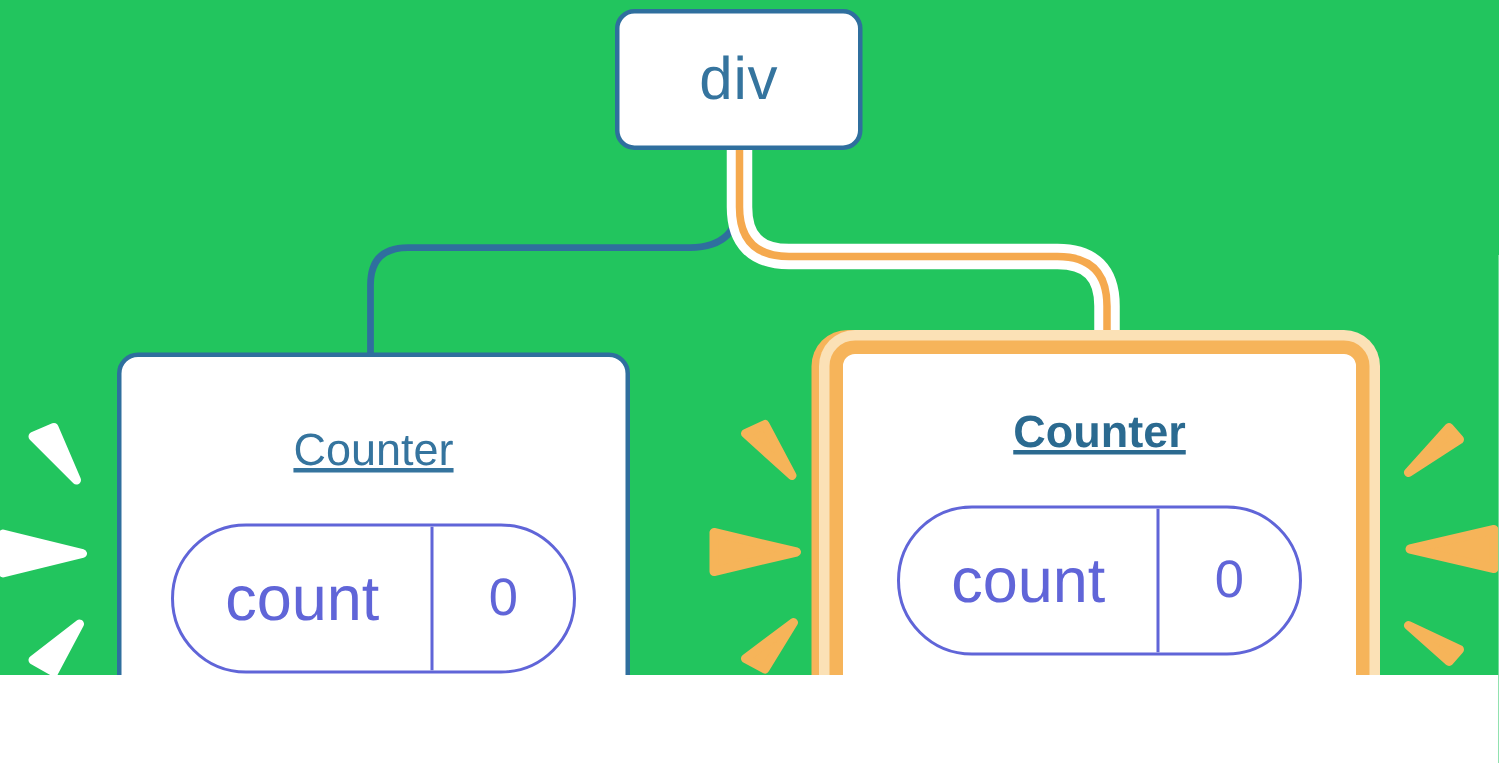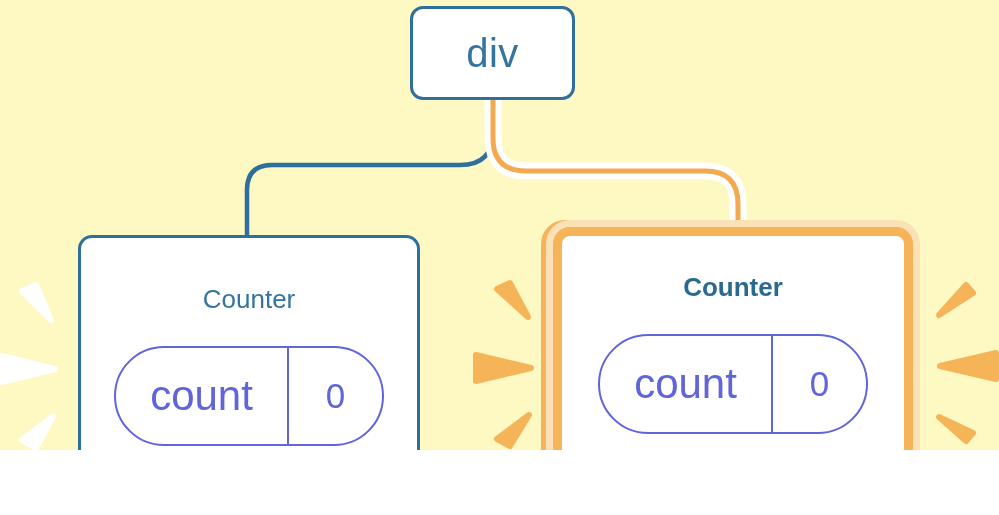--- a/index.html
+++ b/index.html
@@ -1,18 +1,18 @@
 <!DOCTYPE html>
 <html><head>
 <meta charset="utf-8">
 <style>
   html,body { margin:0; padding:0; }
   .stage {
     position:relative; width:999px; height:450px;
-    background:#fef9c3; overflow:hidden;
+    background:#22c55e; overflow:hidden;
     font-family:"Liberation Sans", sans-serif;
     text-align:right;
   }
   .layer { position:absolute; left:0; top:0; z-index:1; }
 
   
   .root-node {
     position:absolute; z-index:2;
     left:410px; top:6px; width:165px; height:94px;
     background:#FFFFFF; border:3px solid #2F6F9E; border-radius:13px;
@@ -24,21 +24,21 @@
   }
 
   
   .card-left {
     position:absolute; z-index:2;
     left:78px; top:235px; width:342px; height:265px;
     background:#FFFFFF; border:3px solid #2F6F9E; border-radius:14px;
     box-sizing:border-box;
     display:flex; flex-direction:column; align-items:center;
   }
-  .card-title { font-size:26px; color:#35749E; font-weight:500; }
+  .card-title { font-size:30px; color:#35749E; font-weight:500;text-decoration:underline; }
   .card-left .card-title { margin-top:46px; }
 
   
   .card-right-ring {
     position:absolute; z-index:2;
     left:546px; top:220px; width:374px; height:288px;
     background:#FBE1B6; border-radius:24px; box-sizing:border-box;
     padding:7px;
     box-shadow:-5px 0 0 #F6B45A;
   }

